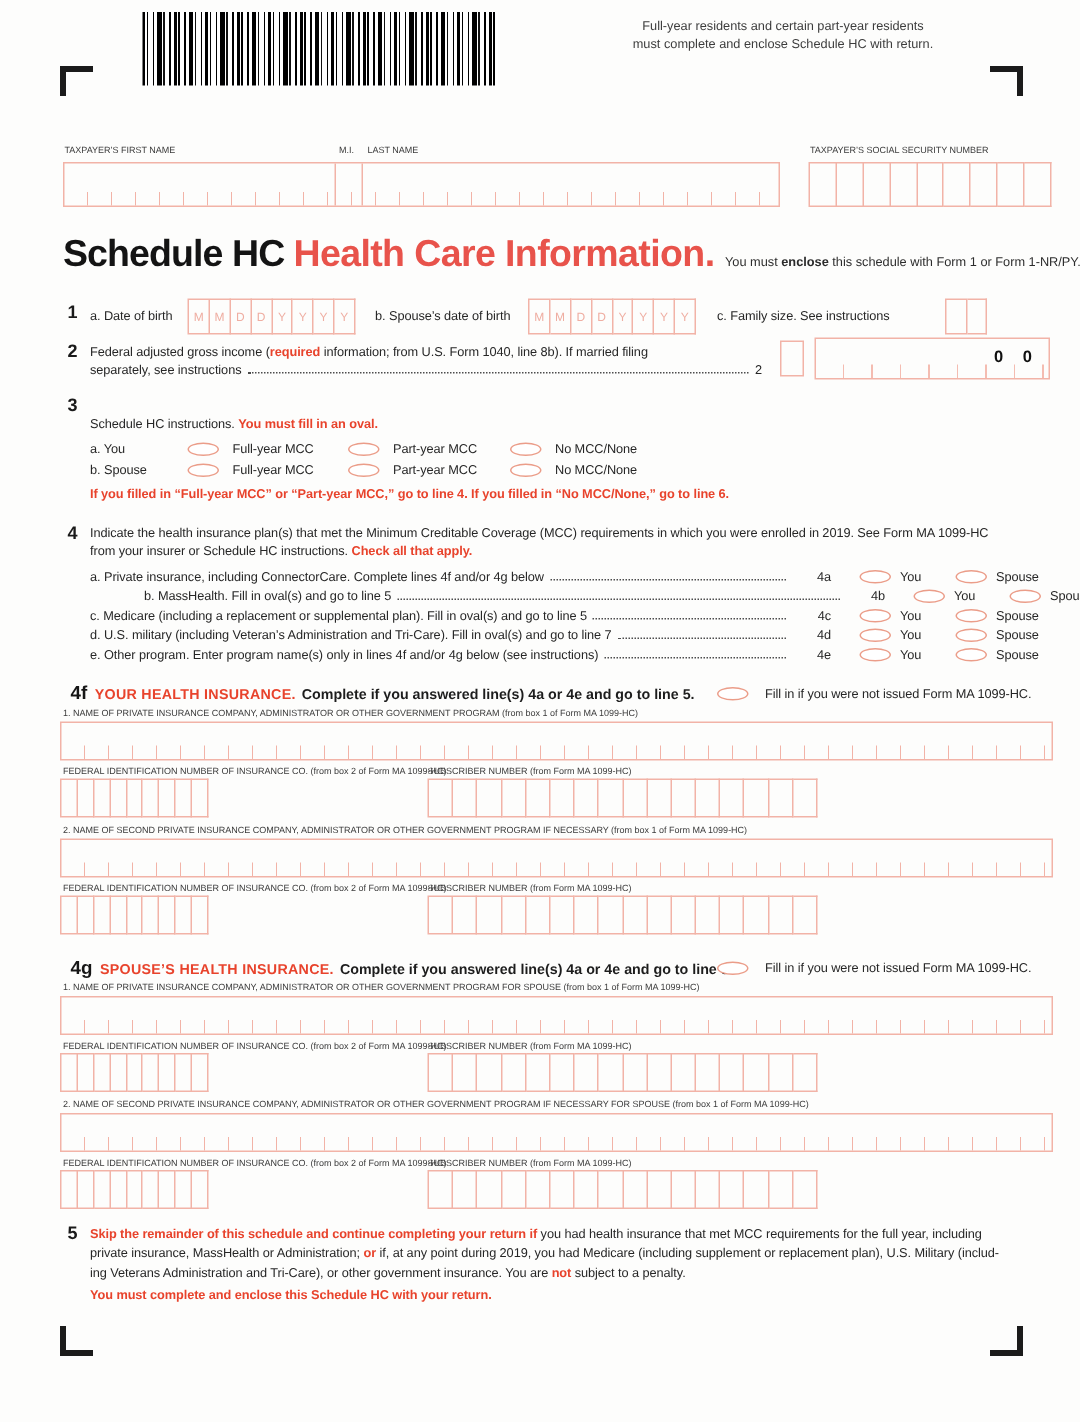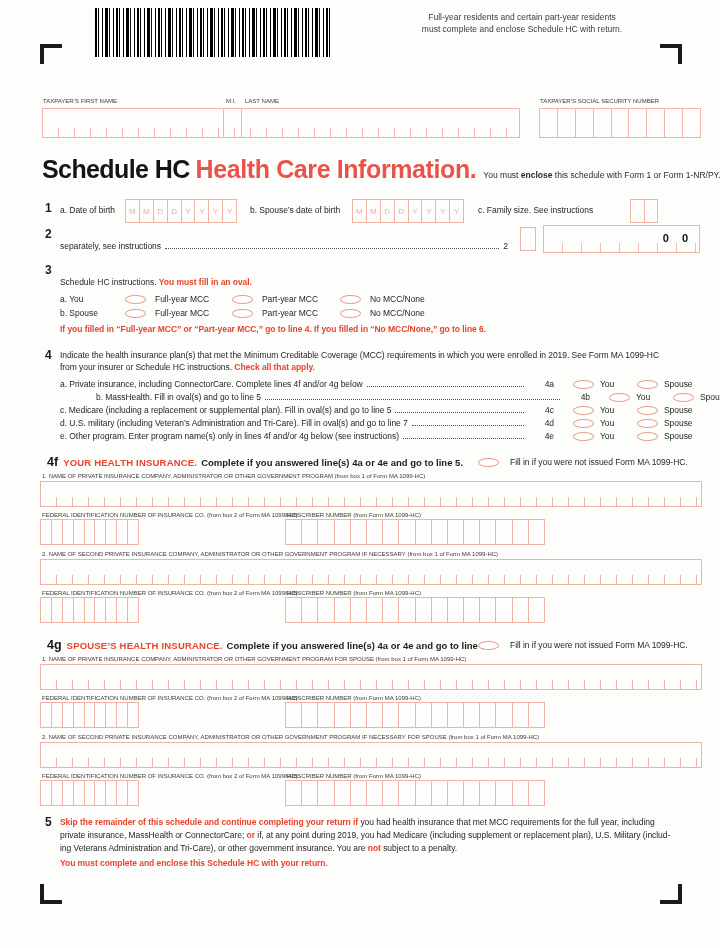--- a/index.html
+++ b/index.html
@@ -109,20 +109,21 @@
       <div class="cell">Y</div>
       <div class="cell">Y</div>
     </div>
   <div class="abs body" style="left:478px;top:205px;">c. Family size. See instructions</div>
   <div class="abs boxes" style="left:630px;top:199px;width:28px;height:24px;">
       <div class="cell"></div>
       <div class="cell"></div>
     </div>
 
   <div class="abs num" style="left:45px;top:227px;">2</div>
+  <div class="abs body" style="left:60px;top:229px;"><span>Federal adjusted gross income (</span><span class="rb">required</span><span> information; from U.S. Form 1040, line 8b). If married filing</span></div>
   <div class="abs" style="left:60px;top:241px;width:448px;display:flex;align-items:center;">
     <span class="body">separately, see instructions</span>
     <span class="leader"></span>
     <span class="body">2</span>
   </div>
   <div class="abs" style="left:520px;top:227px;width:16px;height:24px;border:1px solid #f2b3a7;box-sizing:border-box;"></div>
   <div class="abs comb" style="left:543px;top:225px;width:157px;height:28px;background-image:repeating-linear-gradient(90deg,transparent 0,transparent 18px,#f4bcb1 18px,#f4bcb1 19px);">
     <span class="cents">0 0</span>
   </div>
 
@@ -348,17 +349,17 @@
       <div class="cell"></div>
       <div class="cell"></div>
       <div class="cell"></div>
       <div class="cell"></div>
       <div class="cell"></div>
       <div class="cell"></div>
     </div>
 
   <div class="abs num" style="left:45px;top:815px;">5</div>
   <div class="abs body" style="left:60px;top:817px;"><span class="rb">Skip the remainder of this schedule and continue completing your return if</span><span> you had health insurance that met MCC requirements for the full year, including</span></div>
-  <div class="abs body" style="left:60px;top:830px;"><span>private insurance, MassHealth or ConnectorCare; </span><span class="rb">or</span><span> if, at any point during 2019, you had Medicare (including supplement or replacement plan), U.S. Military (includ-</span></div>
+  <div class="abs body" style="left:60px;top:830px;"><span>private insurance, MassHealth or Administration; </span><span class="rb">or</span><span> if, at any point during 2019, you had Medicare (including supplement or replacement plan), U.S. Military (includ-</span></div>
   <div class="abs body" style="left:60px;top:843px;"><span>ing Veterans Administration and Tri-Care), or other government insurance. You are </span><span class="rb">not</span><span> subject to a penalty.</span></div>
   <div class="abs body rb" style="left:60px;top:858px;">You must complete and enclose this Schedule HC with your return.</div>
 
 </div>
 
 </body></html>

